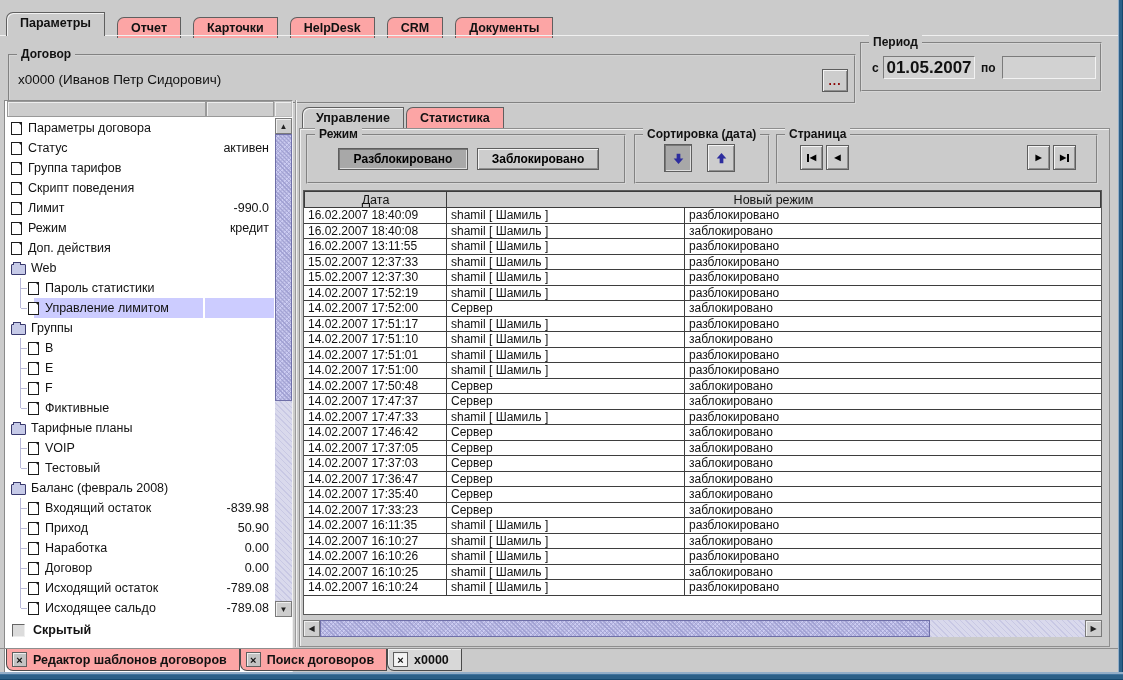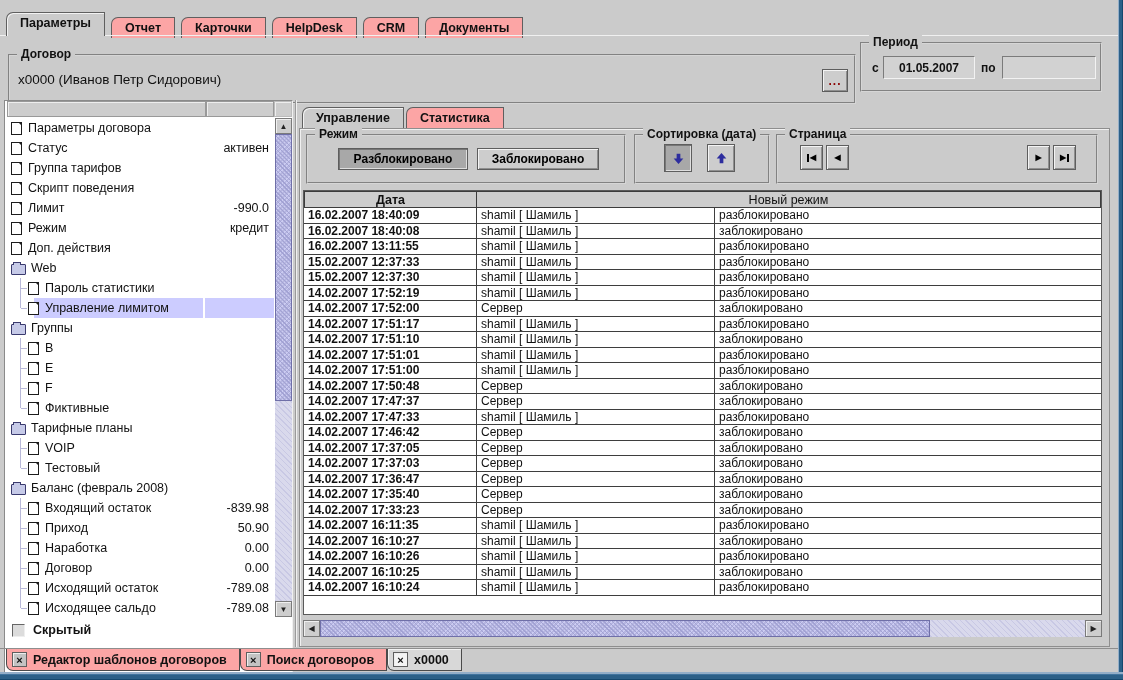--- a/index.html
+++ b/index.html
@@ -13,33 +13,33 @@
     background:linear-gradient(#93aec8 0 2px,#41749e 2px 3px,#2c6088 3px 7px,#16486e 7px 8px); }
   #blue-right { left:1118px; top:0; width:5px; height:672px;
     background:linear-gradient(90deg,#93aec8 0 1px,#2c6088 1px 4px,#16486e 4px 5px); }
 
   
   .tab { display:inline-block; border:1px solid #5f5f5f; border-bottom:none;
          padding:3px 13px 3px 13px; font-weight:bold; font-size:12.5px; cursor:default;
          background:#fca5a5; vertical-align:bottom; position:relative; }
   .tab.sel { background:#cbcbcb; box-shadow:inset 1px 1px 0 #f2f2f2; }
   #top-tabs { left:6px; top:12px; height:23px; }
-  #top-tabs .tab { border-top-left-radius:7px; margin-right:6px; height:21px; }
+  #top-tabs .tab { border-top-left-radius:7px; margin-right:12px; height:21px; }
   #top-tabs .tab.sel { height:24px; top:0px; z-index:3; }
   #top-tabs .tab:not(.sel){ top:2px; height:21px; }
   #tabline { left:0; top:35px; width:1118px; height:1px; background:#f0f0f0; }
 
   
   .groupbox { position:absolute; border:2px groove #d6d6d6; }
   .gb-title { position:absolute; top:-9px; left:7px; background:#cbcbcb; padding:0 4px;
               font-weight:bold; font-size:12px; white-space:nowrap; }
 
   
   .field { position:absolute; background:#d2d2d2; border:1px solid;
-           border-color:#7b7b7b #f2f2f2 #f2f2f2 #7b7b7b; font-size:12px;
+           border-color:#7b7b7b #f2f2f2 #f2f2f2 #7b7b7b; font-size:17px;
            display:flex; align-items:center; justify-content:center; }
   .btn { position:absolute; background:#cdcdcd; border:1px solid #5e5e5e;
          box-shadow:inset 1px 1px 0 #f4f4f4, inset -1px -1px 0 #8f8f8f;
          display:flex; align-items:center; justify-content:center;
          font-weight:bold; font-size:12px; cursor:default; }
   .btn.pressed { background:#a8a8a8;
          box-shadow:inset 1px 1px 0 #777, inset -1px -1px 0 #dedede; }
   .lbl { position:absolute; font-weight:bold; font-size:12px; }
 
   
@@ -102,21 +102,21 @@
   #grid { left:303px; top:190px; width:799px; height:425px; background:#fff;
           border:1px solid #5a5a5a; }
   .trow, #grid-head { display:flex; width:100%; }
   #grid-head { height:17px; background:#cdcdcd; font-size:12.5px; }
   #grid-head .hc { border:1px solid #3c3c3c; margin-left:-1px; display:flex;
                    align-items:center; justify-content:center; }
   #grid-head .hc:first-child { margin-left:0; }
   .trow { height:15.5px; font-size:12px; }
   .tc { border-right:1px solid #3e3e3e; border-bottom:1px solid #3e3e3e;
         padding:0 0 0 4px; display:flex; align-items:center; overflow:hidden; white-space:nowrap; }
-  .c0 { width:173px; flex:none;font-weight:bold; } .c1 { width:238px; flex:none; } .c2 { flex:1; border-right:none; }
+  .c0 { width:143px; flex:none; } .c1 { width:238px; flex:none; } .c2 { flex:1; border-right:none; }
 
   
   #bottom-sep { left:0; top:648px; width:1118px; height:1px; background:#8e8e8e; }
   #bottom-tabs { left:6px; top:649px; height:23px; }
   #bottom-tabs .tab { border:1px solid #4a4a4a; border-top:none; border-bottom-left-radius:7px;
         height:22px; padding:2px 12px 2px 5px; display:inline-flex; align-items:center; gap:6px; }
   #bottom-tabs .tab.sel { background:#d8d8d8; }
   .close-btn { width:15px; height:15px; background:#c3c3c3; border:1px solid #5e5e5e;
         box-shadow:inset 1px 1px 0 #eee; display:inline-flex; align-items:center;
         justify-content:center; font-size:11px; font-weight:bold; color:#111; }

